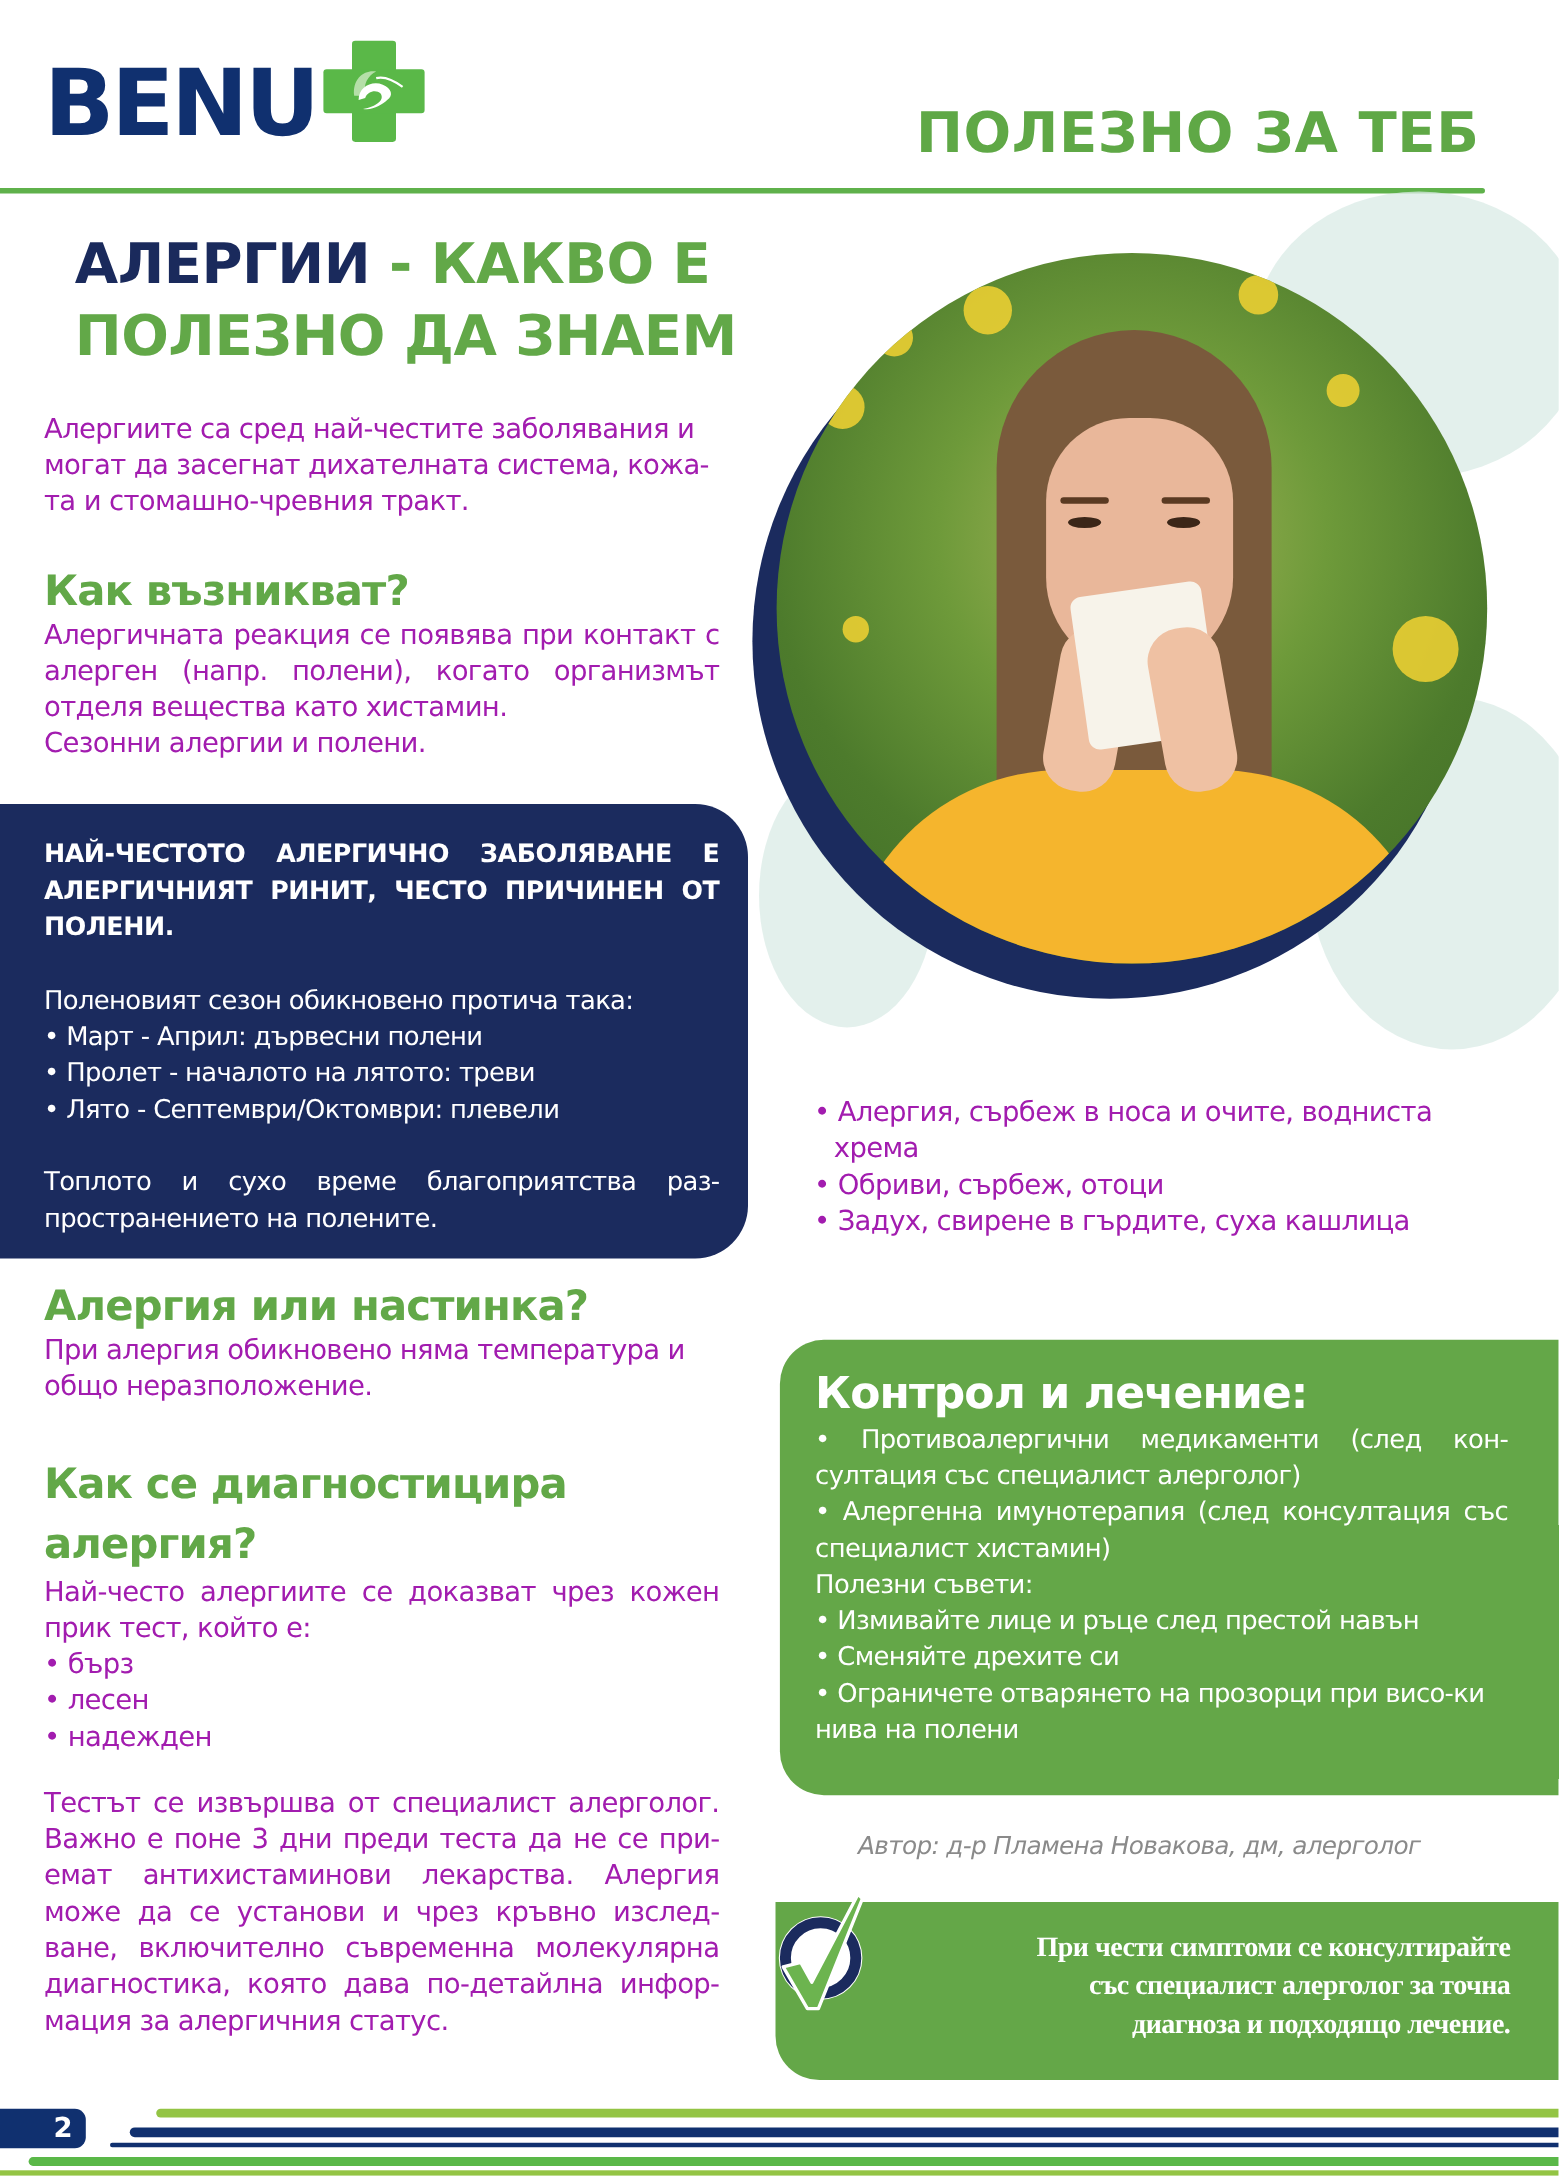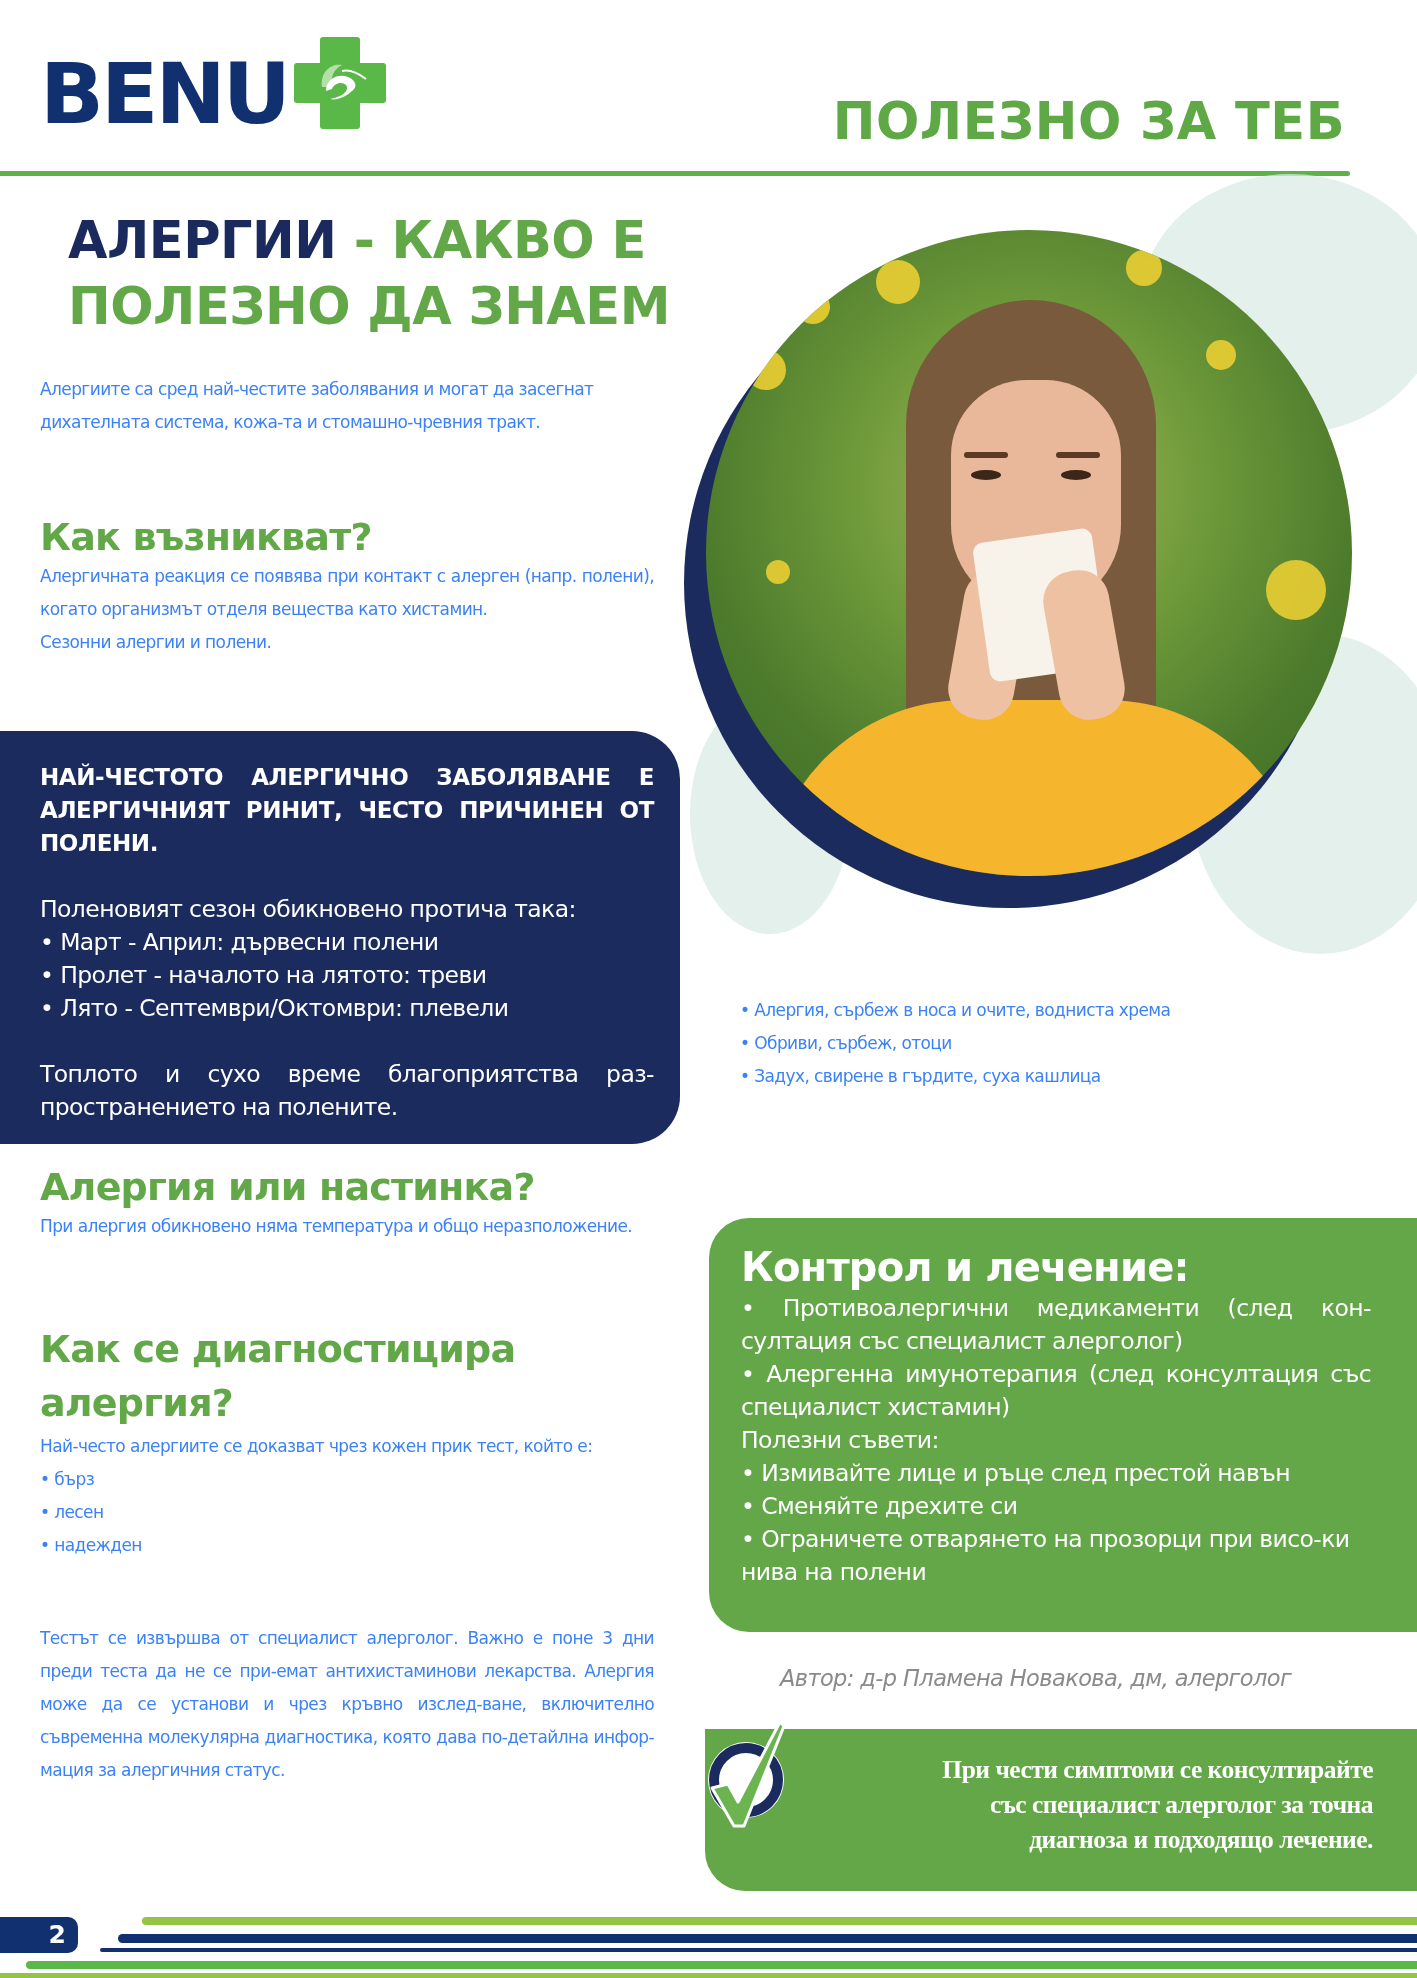--- a/index.html
+++ b/index.html
@@ -13,21 +13,21 @@
   .logo-cross .h { position: absolute; left: 0; top: 26px; width: 92px; height: 40px; background: #5ab848; border-radius: 3px; }
   .logo-cross svg { position: absolute; left: 18px; top: 20px; }
 
   .section-tag { position: absolute; right: 72px; top: 92px; font-family: "DejaVu Sans", sans-serif; font-weight: bold; font-size: 51px; color: #5fa846; letter-spacing: 0.5px; }
   .top-rule { position: absolute; left: 0; top: 171px; width: 1350px; height: 5px; background: #5fb14b; border-radius: 0 3px 3px 0; }
 
   .title { position: absolute; left: 40px; top: 208px; font-family: "DejaVu Sans", sans-serif; font-weight: bold; font-size: 51px; line-height: 66px; letter-spacing: -0.5px; margin-left: 28px; }
   .title .dark { color: #1a2a5c; }
   .title .green { color: #62a848; }
 
-  .body-text { font-family: "DejaVu Sans", sans-serif; font-size: 17px; line-height: 33px; color: #3b82f6; letter-spacing: -0.6px; }
+  .body-text { font-family: "DejaVu Sans", sans-serif; font-size: 25px; line-height: 33px; color: #a21caf; letter-spacing: -0.6px; }
   .justify { text-align: justify; text-align-last: left; }
   .h2 { font-family: "DejaVu Sans", sans-serif; font-weight: bold; font-size: 38px; color: #62a848; letter-spacing: -0.8px; line-height: 46px; }
 
   .intro { position: absolute; left: 40px; top: 373px; width: 620px; }
   .sec-how { position: absolute; left: 40px; top: 514px; width: 614px; }
 
   .navy-box { position: absolute; left: 0; top: 731px; width: 680px; height: 413px; background: #1b2b5e; border-radius: 0 48px 48px 0; padding: 30px 28px 0 40px; color: #ffffff; }
   .navy-box .lead { font-family: "DejaVu Sans", sans-serif; font-weight: bold; font-size: 23px; line-height: 33px; letter-spacing: -0.4px; text-align: justify; text-align-last: left; width: 614px; }
   .navy-box .txt { font-family: "DejaVu Sans", sans-serif; font-size: 23.5px; line-height: 33px; letter-spacing: -0.6px; color: #ffffff; width: 614px; }
   .navy-box .gap { height: 33px; }

